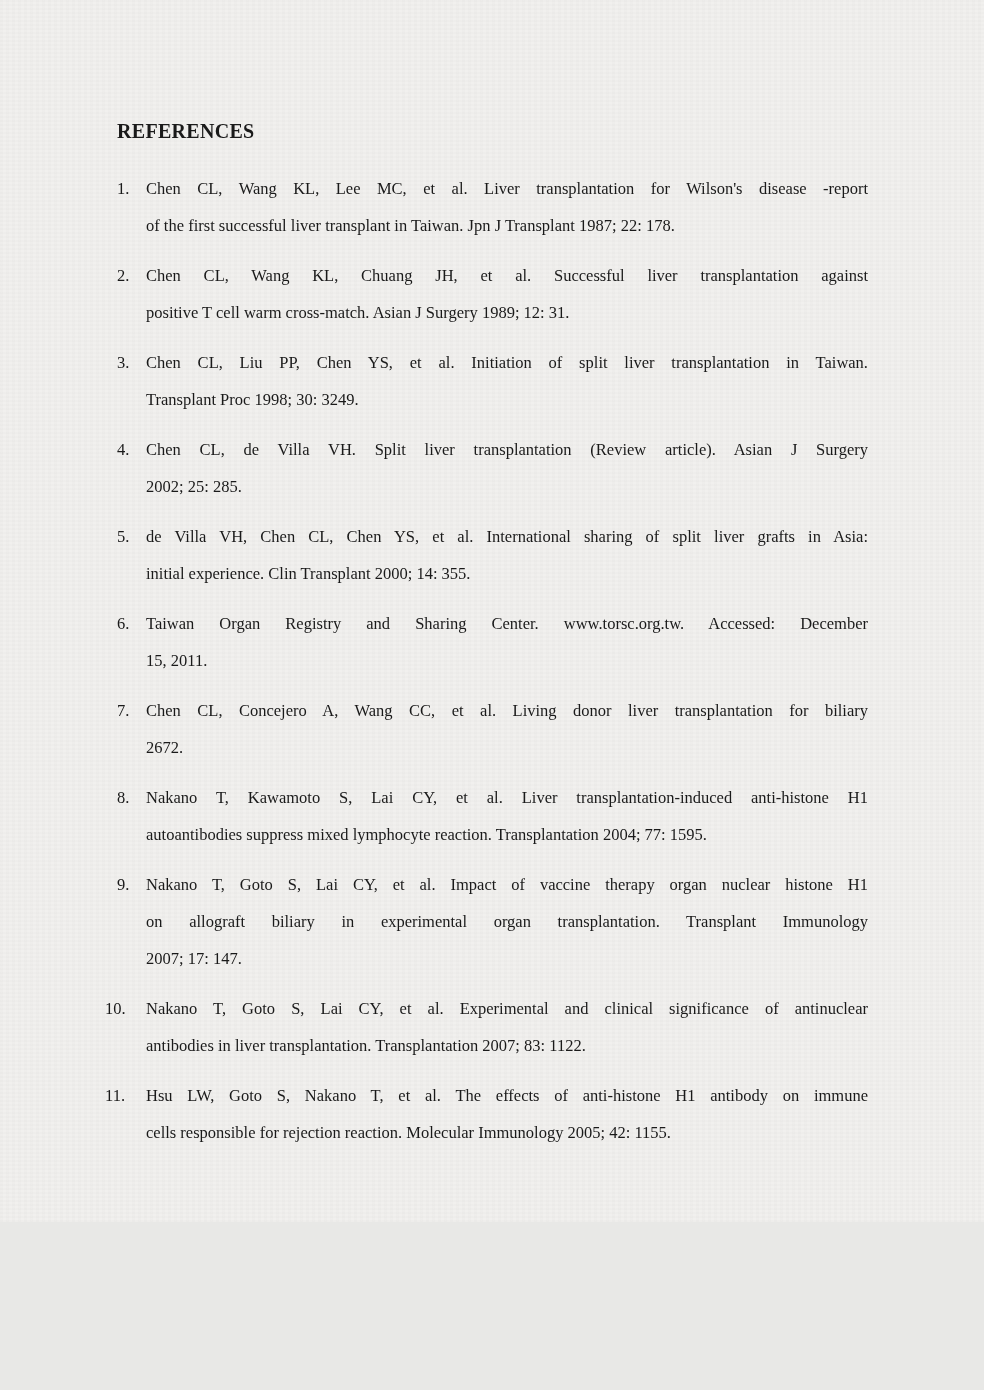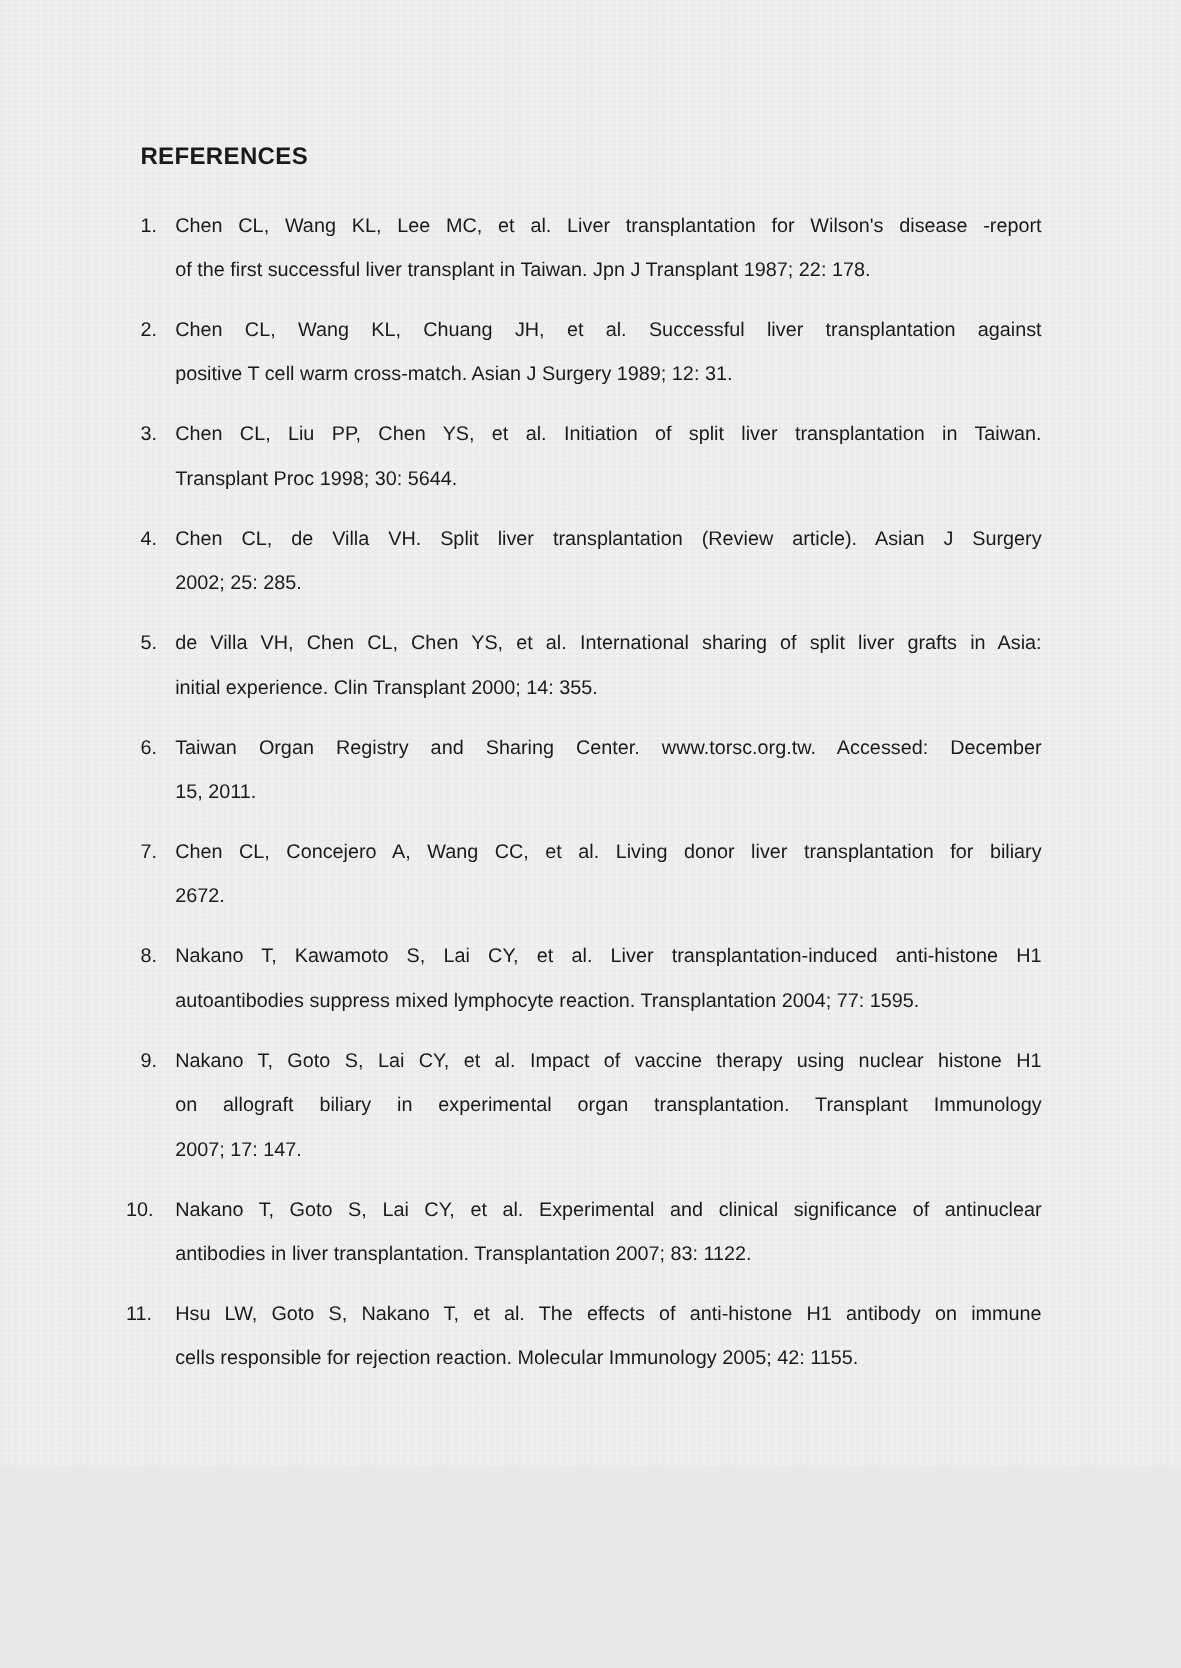--- a/index.html
+++ b/index.html
@@ -10,21 +10,21 @@
   .page {
     position: relative;
     width: 984px;
     height: 1222px;
     margin: 0 auto;
     background-color: #f1f0ee;
     background-image:
       repeating-linear-gradient(0deg, rgba(0,0,0,0.012) 0 2px, rgba(255,255,255,0.01) 2px 4px),
       repeating-linear-gradient(90deg, rgba(0,0,0,0.010) 0 3px, rgba(255,255,255,0.012) 3px 6px);
     color: #1a1a1a;
-    font-family: Liberation Sans, sans-serif;
+    font-family: Liberation Serif, serif;
     overflow: hidden;
   }
   .content {
     position: absolute;
     top: 118px;
     left: 117px;
     right: 116px;
   }
   .doc-heading {
     font-size: 20px;
@@ -83,21 +83,21 @@
     <span class="ref-text"><div class="ref-line">Chen CL, Wang KL, Lee MC, et al. Liver transplantation for Wilson's disease -report</div><div class="ref-line last">of the first successful liver transplant in Taiwan. Jpn J Transplant 1987; 22: 178.</div></span>
   </li>
 
   <li class="ref-item">
     <span class="ref-num">2.</span>
     <span class="ref-text"><div class="ref-line">Chen CL, Wang KL, Chuang JH, et al. Successful liver transplantation against</div><div class="ref-line last">positive T cell warm cross-match. Asian J Surgery 1989; 12: 31.</div></span>
   </li>
 
   <li class="ref-item">
     <span class="ref-num">3.</span>
-    <span class="ref-text"><div class="ref-line">Chen CL, Liu PP, Chen YS, et al. Initiation of split liver transplantation in Taiwan.</div><div class="ref-line last">Transplant Proc 1998; 30: 5644.</div></span>
+    <span class="ref-text"><div class="ref-line">Chen CL, Liu PP, Chen YS, et al. Initiation of split liver transplantation in Taiwan.</div><div class="ref-line last">Transplant Proc 1998; 30: 3249.</div></span>
   </li>
 
   <li class="ref-item">
     <span class="ref-num">4.</span>
     <span class="ref-text"><div class="ref-line">Chen CL, de Villa VH. Split liver transplantation (Review article). Asian J Surgery</div><div class="ref-line last">2002; 25: 285.</div></span>
   </li>
 
   <li class="ref-item">
     <span class="ref-num">5.</span>
     <span class="ref-text"><div class="ref-line">de Villa VH, Chen CL, Chen YS, et al. International sharing of split liver grafts in Asia:</div><div class="ref-line last">initial experience. Clin Transplant 2000; 14: 355.</div></span>
@@ -113,21 +113,21 @@
     <span class="ref-text"><div class="ref-line">Chen CL, Concejero A, Wang CC, et al. Living donor liver transplantation for biliary</div><div class="ref-line last">2672.</div></span>
   </li>
 
   <li class="ref-item">
     <span class="ref-num">8.</span>
     <span class="ref-text"><div class="ref-line">Nakano T, Kawamoto S, Lai CY, et al. Liver transplantation-induced anti-histone H1</div><div class="ref-line last">autoantibodies suppress mixed lymphocyte reaction. Transplantation 2004; 77: 1595.</div></span>
   </li>
 
   <li class="ref-item">
     <span class="ref-num">9.</span>
-    <span class="ref-text"><div class="ref-line">Nakano T, Goto S, Lai CY, et al. Impact of vaccine therapy using nuclear histone H1</div><div class="ref-line">on allograft biliary in experimental organ transplantation. Transplant Immunology</div><div class="ref-line last">2007; 17: 147.</div></span>
+    <span class="ref-text"><div class="ref-line">Nakano T, Goto S, Lai CY, et al. Impact of vaccine therapy organ nuclear histone H1</div><div class="ref-line">on allograft biliary in experimental organ transplantation. Transplant Immunology</div><div class="ref-line last">2007; 17: 147.</div></span>
   </li>
 
   <li class="ref-item">
     <span class="ref-num num-wide">10.</span>
     <span class="ref-text"><div class="ref-line">Nakano T, Goto S, Lai CY, et al. Experimental and clinical significance of antinuclear</div><div class="ref-line last">antibodies in liver transplantation. Transplantation 2007; 83: 1122.</div></span>
   </li>
 
   <li class="ref-item">
     <span class="ref-num num-wide">11.</span>
     <span class="ref-text"><div class="ref-line">Hsu LW, Goto S, Nakano T, et al. The effects of anti-histone H1 antibody on immune</div><div class="ref-line last">cells responsible for rejection reaction. Molecular Immunology 2005; 42: 1155.</div></span>

